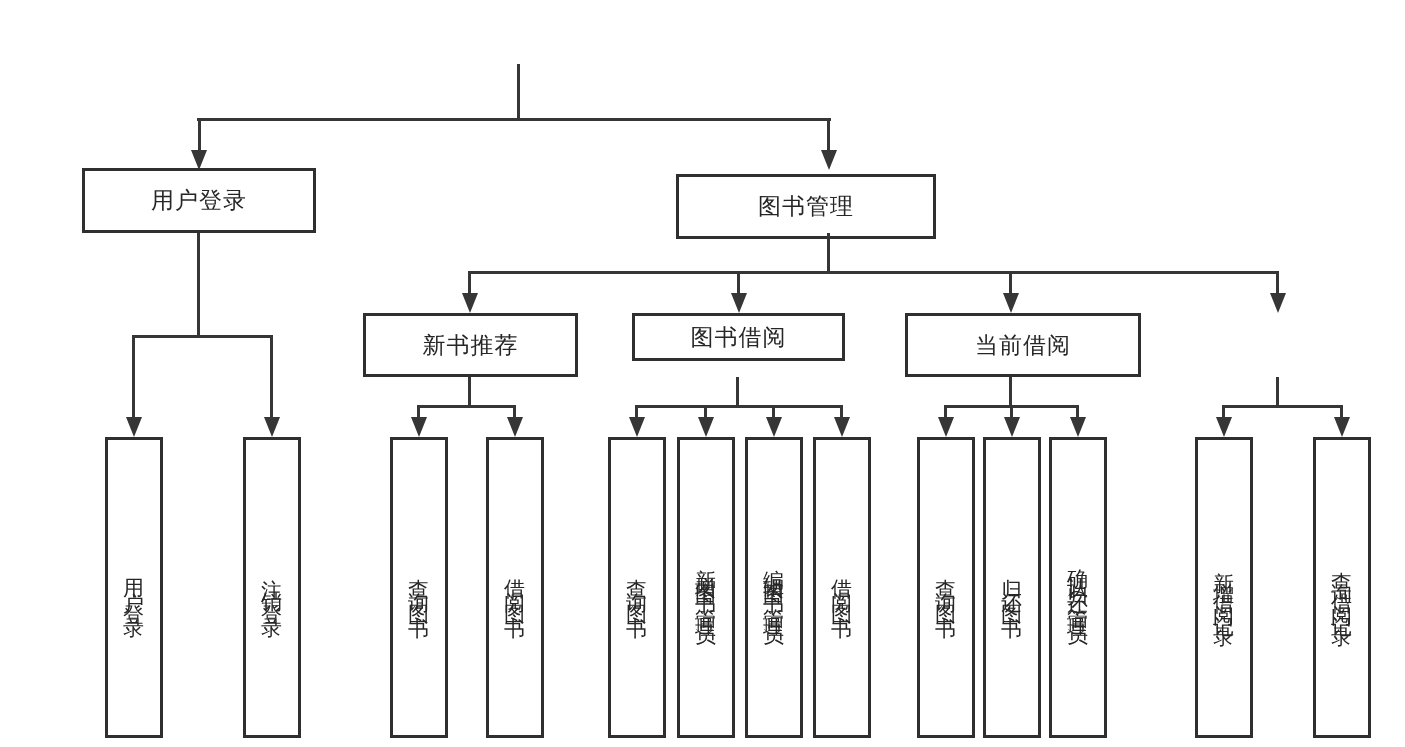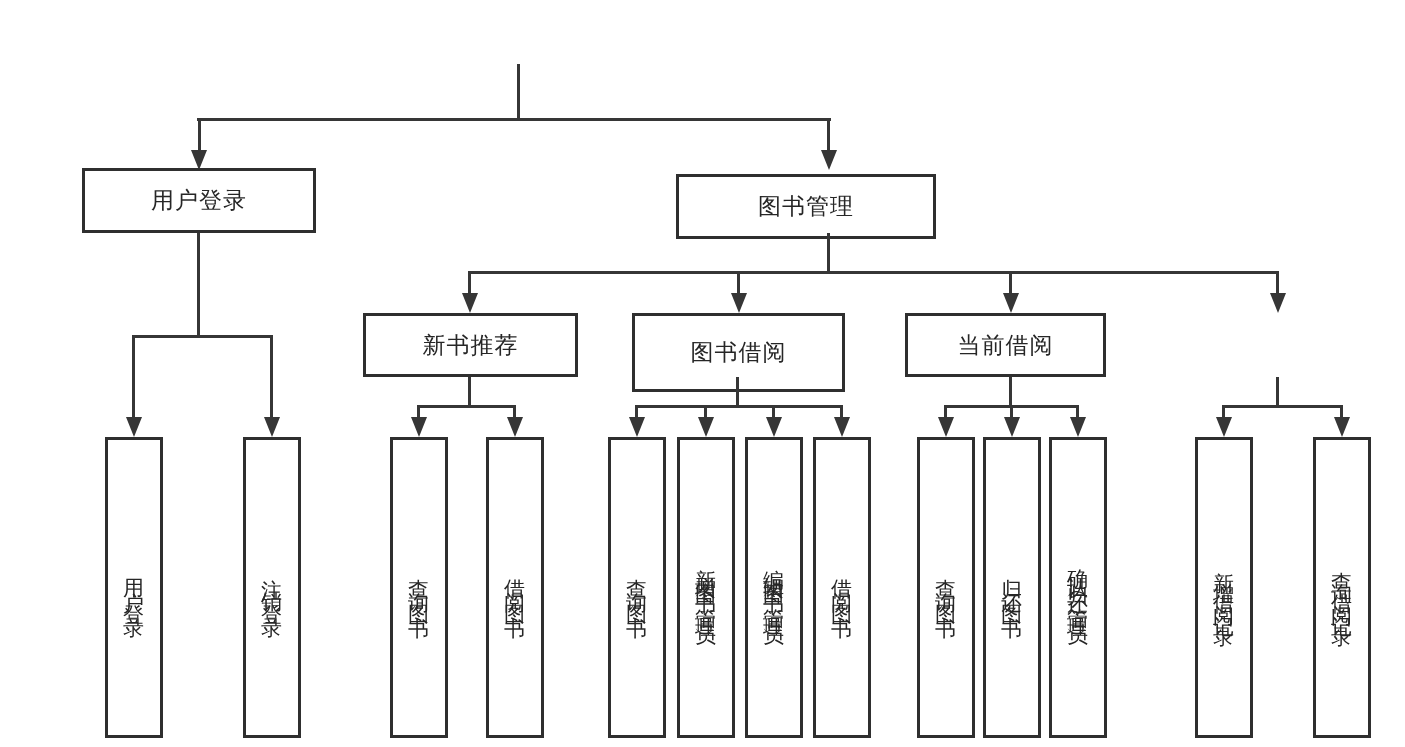--- a/index.html
+++ b/index.html
@@ -71,24 +71,24 @@
   <div class="vline" style="left:737px; top:271px; height:24px;"></div>
   <div class="arrow" style="left:731px; top:293px;"></div>
   <div class="vline" style="left:1009px; top:271px; height:24px;"></div>
   <div class="arrow" style="left:1003px; top:293px;"></div>
   <div class="vline" style="left:1276px; top:271px; height:24px;"></div>
   <div class="arrow" style="left:1270px; top:293px;"></div>
 
   <div class="box" style="left:363px; top:313px; width:215px; height:64px;">
     <span>新书推荐</span>
   </div>
-  <div class="box" style="left:632px; top:313px; width:213px; height:79px;">
+  <div class="box" style="left:632px; top:313px; width:213px; height:48px;">
     <span>图书借阅</span>
   </div>
-  <div class="box" style="left:905px; top:313px; width:201px; height:64px;">
+  <div class="box" style="left:905px; top:313px; width:236px; height:64px;">
     <span>当前借阅</span>
   </div>
 
   <div class="vline" style="left:468px; top:377px; height:30px;"></div>
   <div class="hline" style="left:419px; top:405px; width:97px;"></div>
   <div class="vline" style="left:417px; top:405px; height:14px;"></div>
   <div class="arrow" style="left:411px; top:417px;"></div>
   <div class="vline" style="left:513px; top:405px; height:14px;"></div>
   <div class="arrow" style="left:507px; top:417px;"></div>
 

